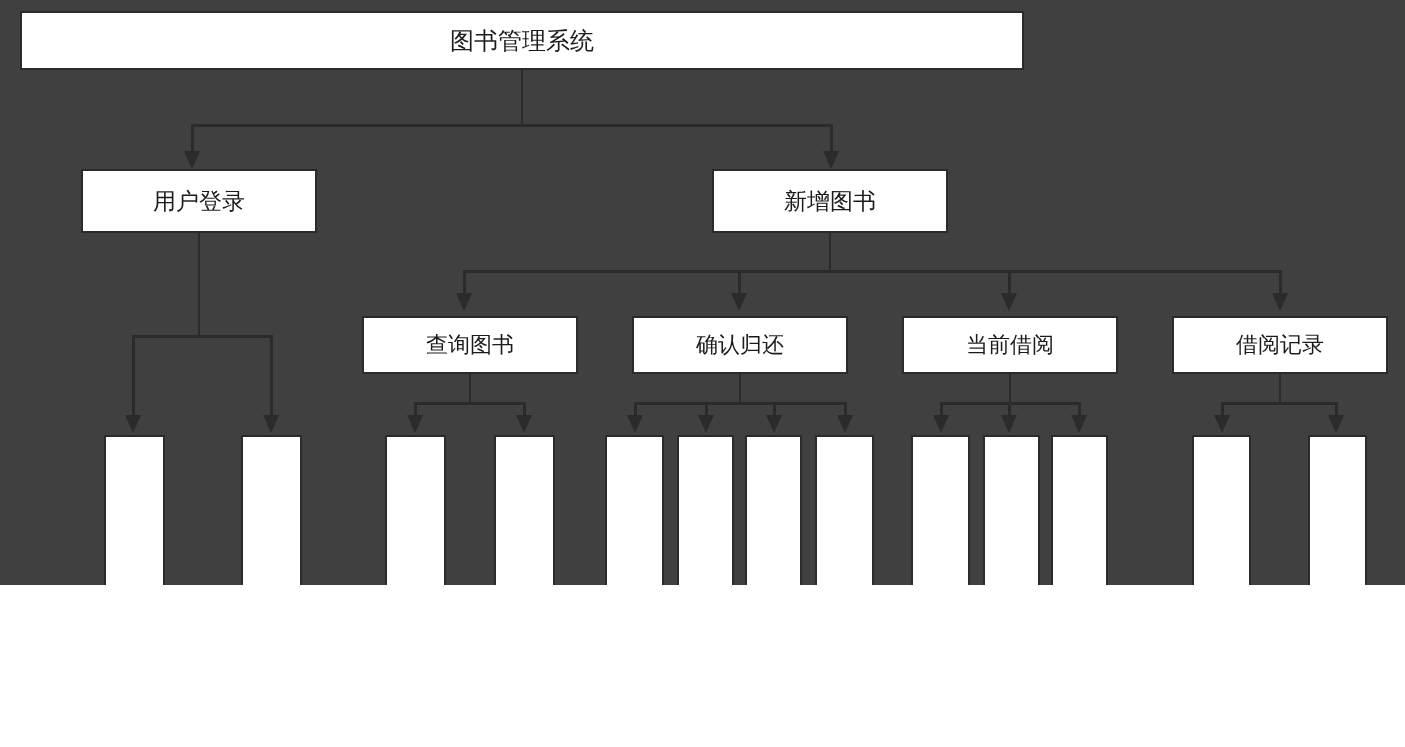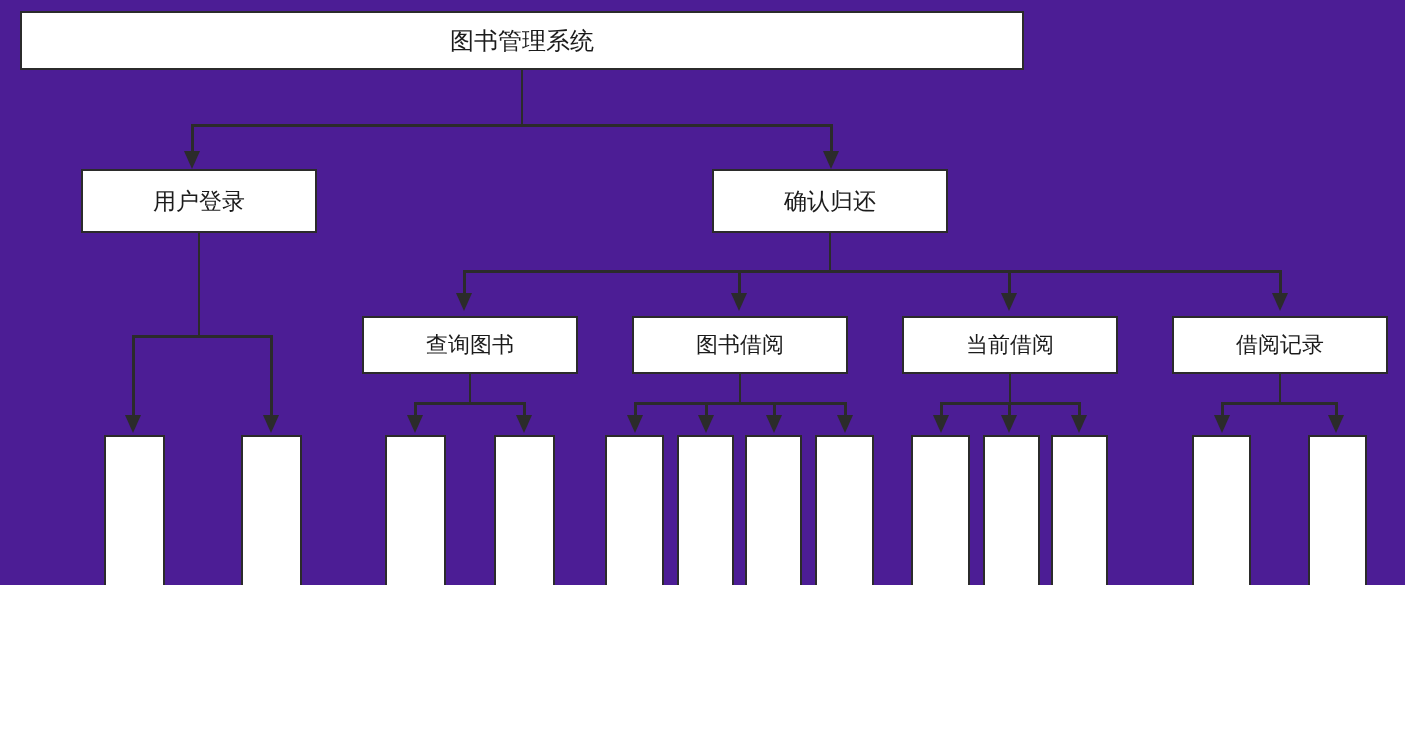--- a/index.html
+++ b/index.html
@@ -8,21 +8,21 @@
     padding: 0;
     background: #ffffff;
   }
   body {
     font-family: "DejaVu Sans", "Liberation Sans", sans-serif;
   }
   #canvas {
     position: relative;
     width: 1405px;
     height: 585px;
-    background: #4c1d95;
+    background: #404040;
     overflow: hidden;
   }
   
   .node {
     position: absolute;
     box-sizing: border-box;
     background: #ffffff;
     border: 2.5px solid #2b2b2b;
     display: flex;
     align-items: center;
@@ -94,21 +94,21 @@
   <div class="vline" style="left:191px; top:124px; height:27px;"></div>
   <div class="arrow" style="left:184px; top:151px;"></div>
   <div class="vline" style="left:830px; top:124px; height:27px;"></div>
   <div class="arrow" style="left:823px; top:151px;"></div>
 
   <div class="node lvl2" style="left:81px; top:169px; width:236px; height:64px;">
     <span>用户登录</span>
   </div>
 
   <div class="node lvl2" style="left:712px; top:169px; width:236px; height:64px;">
-    <span>确认归还</span>
+    <span>新增图书</span>
   </div>
 
   <div class="vline" style="left:197.5px; top:233px; height:102px;"></div>
   <div class="hline" style="left:133px; top:335px; width:139px;"></div>
   <div class="vline" style="left:132px; top:335px; height:82px;"></div>
   <div class="arrow" style="left:125px; top:415px;"></div>
   <div class="vline" style="left:270px; top:335px; height:82px;"></div>
   <div class="arrow" style="left:263px; top:415px;"></div>
 
   <div class="vline" style="left:828.5px; top:233px; height:37px;"></div>
@@ -119,21 +119,21 @@
   <div class="arrow" style="left:731px; top:293px;"></div>
   <div class="vline" style="left:1008px; top:270px; height:25px;"></div>
   <div class="arrow" style="left:1001px; top:293px;"></div>
   <div class="vline" style="left:1279px; top:270px; height:25px;"></div>
   <div class="arrow" style="left:1272px; top:293px;"></div>
 
   <div class="node lvl3" style="left:362px; top:316px; width:216px; height:58px;">
     <span>查询图书</span>
   </div>
   <div class="node lvl3" style="left:632px; top:316px; width:216px; height:58px;">
-    <span>图书借阅</span>
+    <span>确认归还</span>
   </div>
   <div class="node lvl3" style="left:1172px; top:316px; width:216px; height:58px;">
     <span>借阅记录</span>
   </div>
   <div class="node lvl3" style="left:902px; top:316px; width:216px; height:58px;">
     <span>当前借阅</span>
   </div>
 
   <div class="vline" style="left:468.5px; top:374px; height:28px;"></div>
   <div class="hline" style="left:415px; top:402px; width:110px;"></div>

